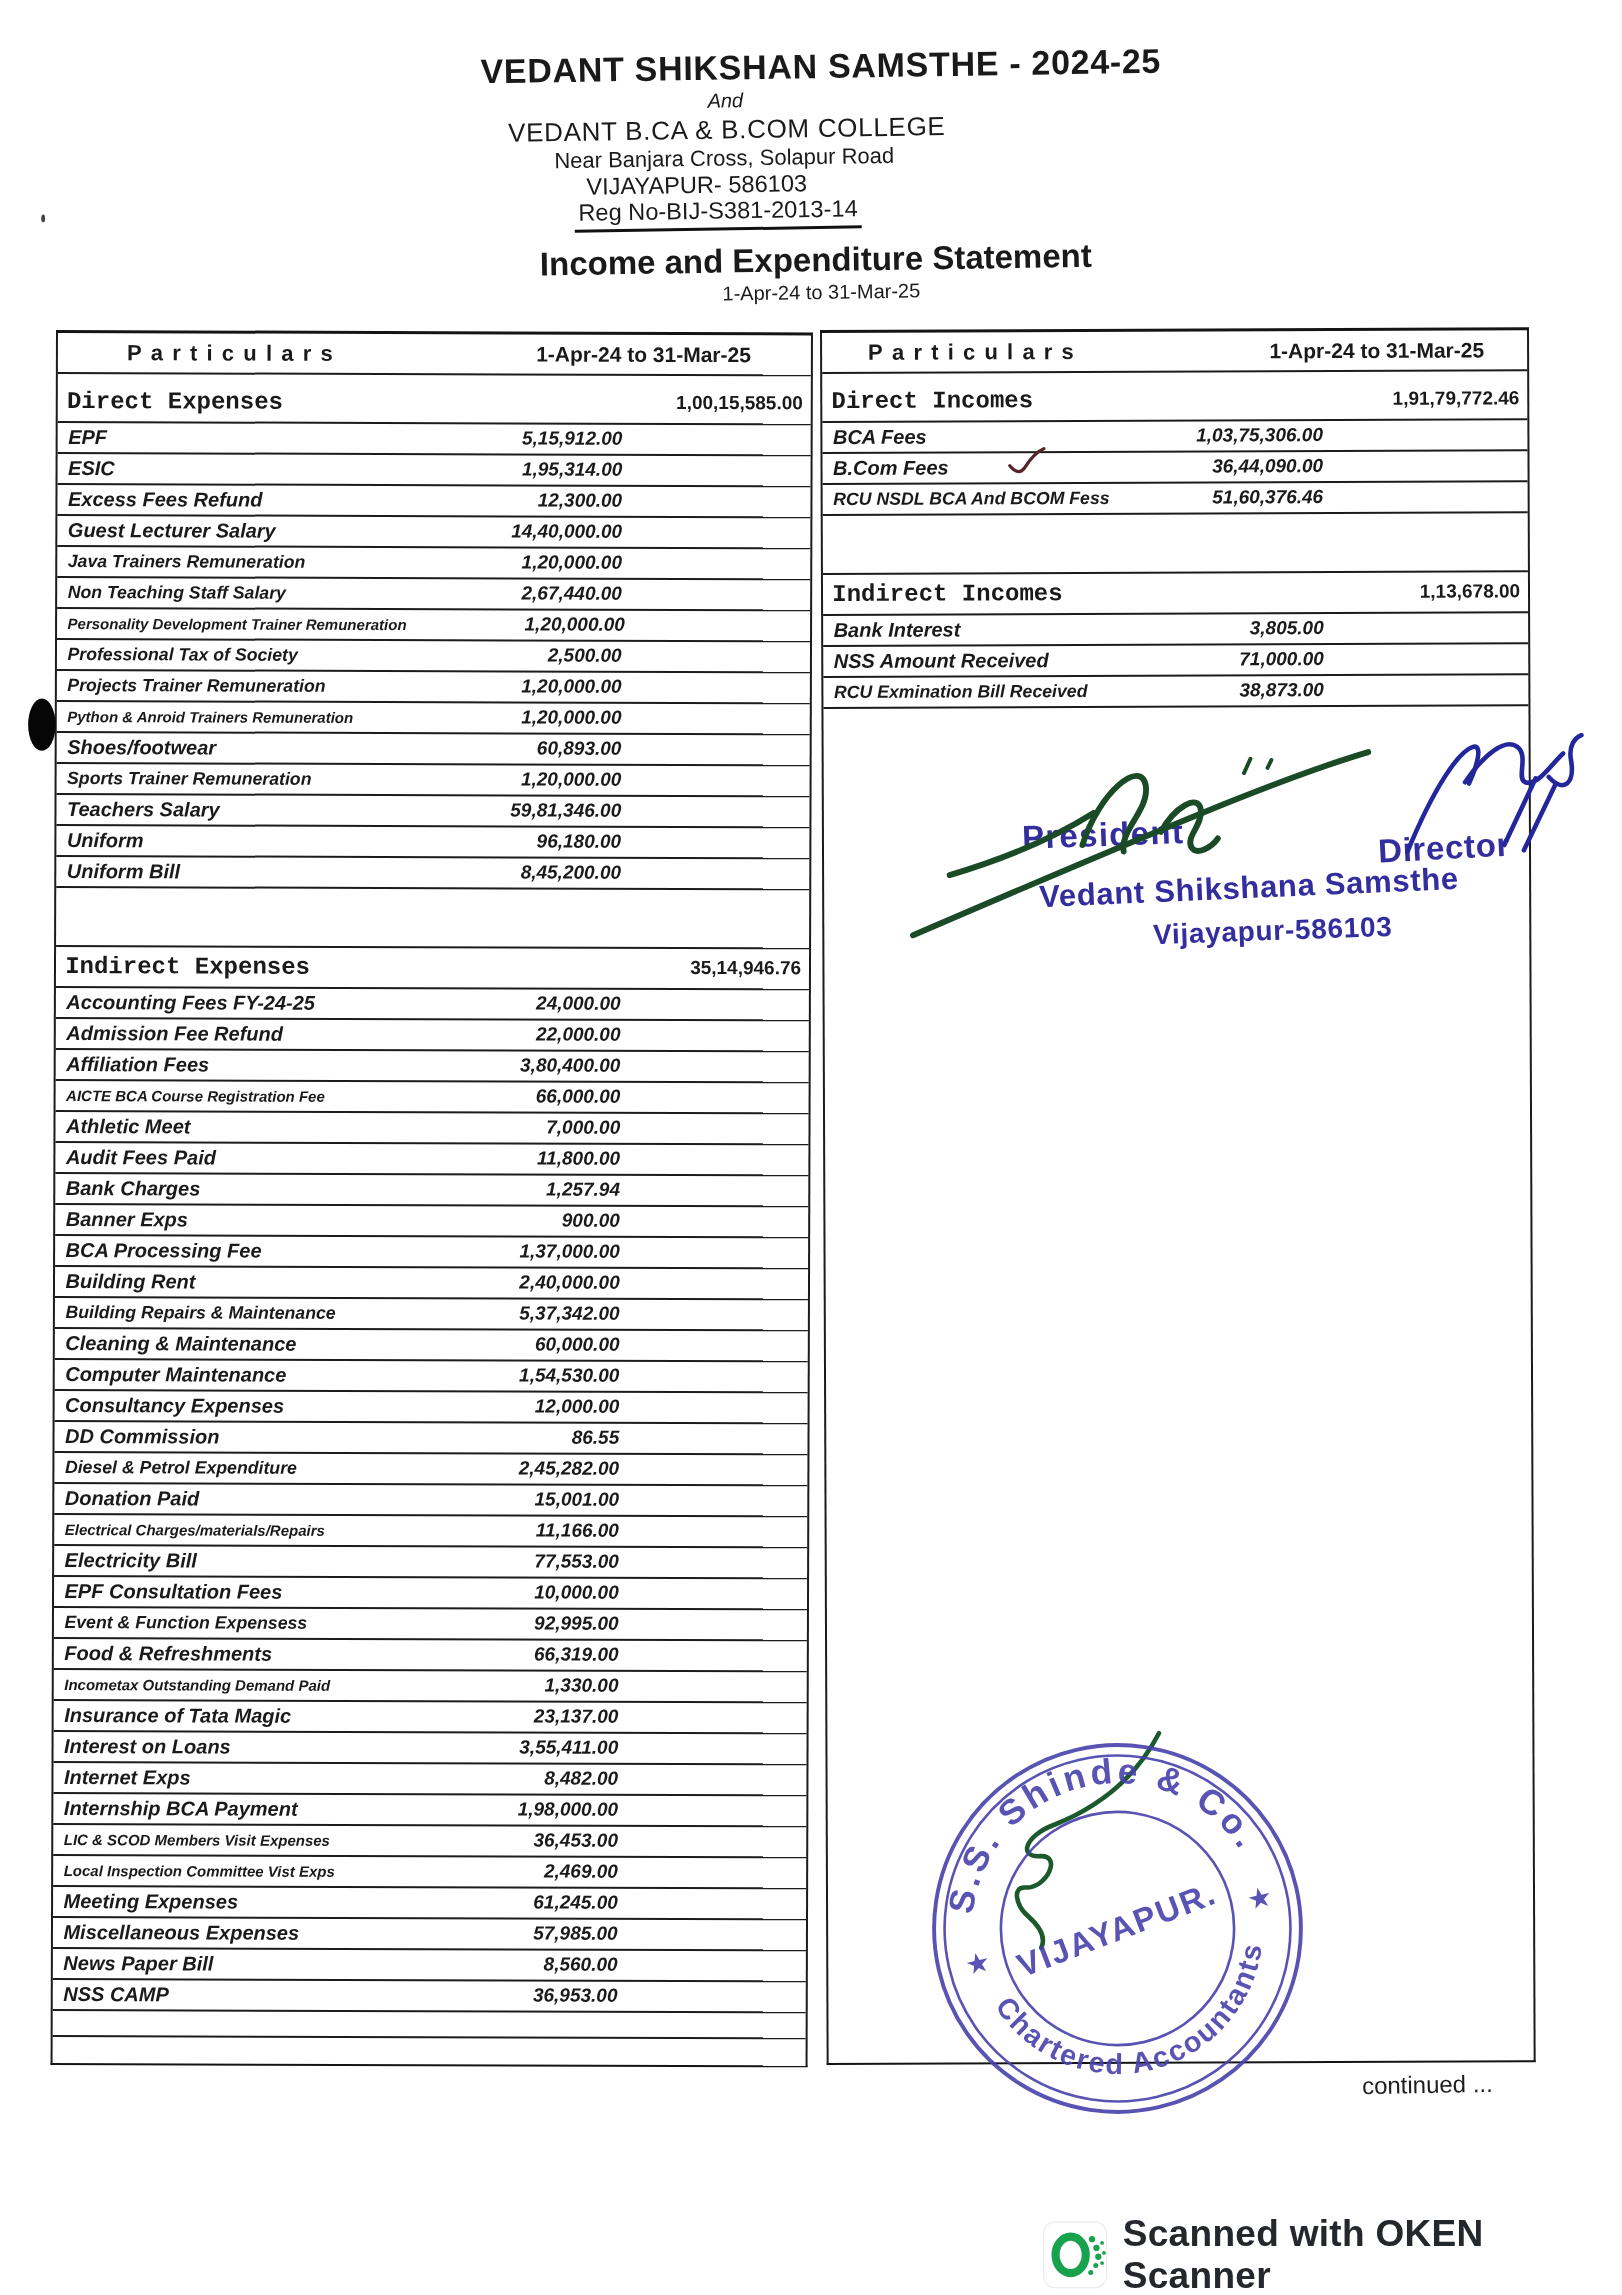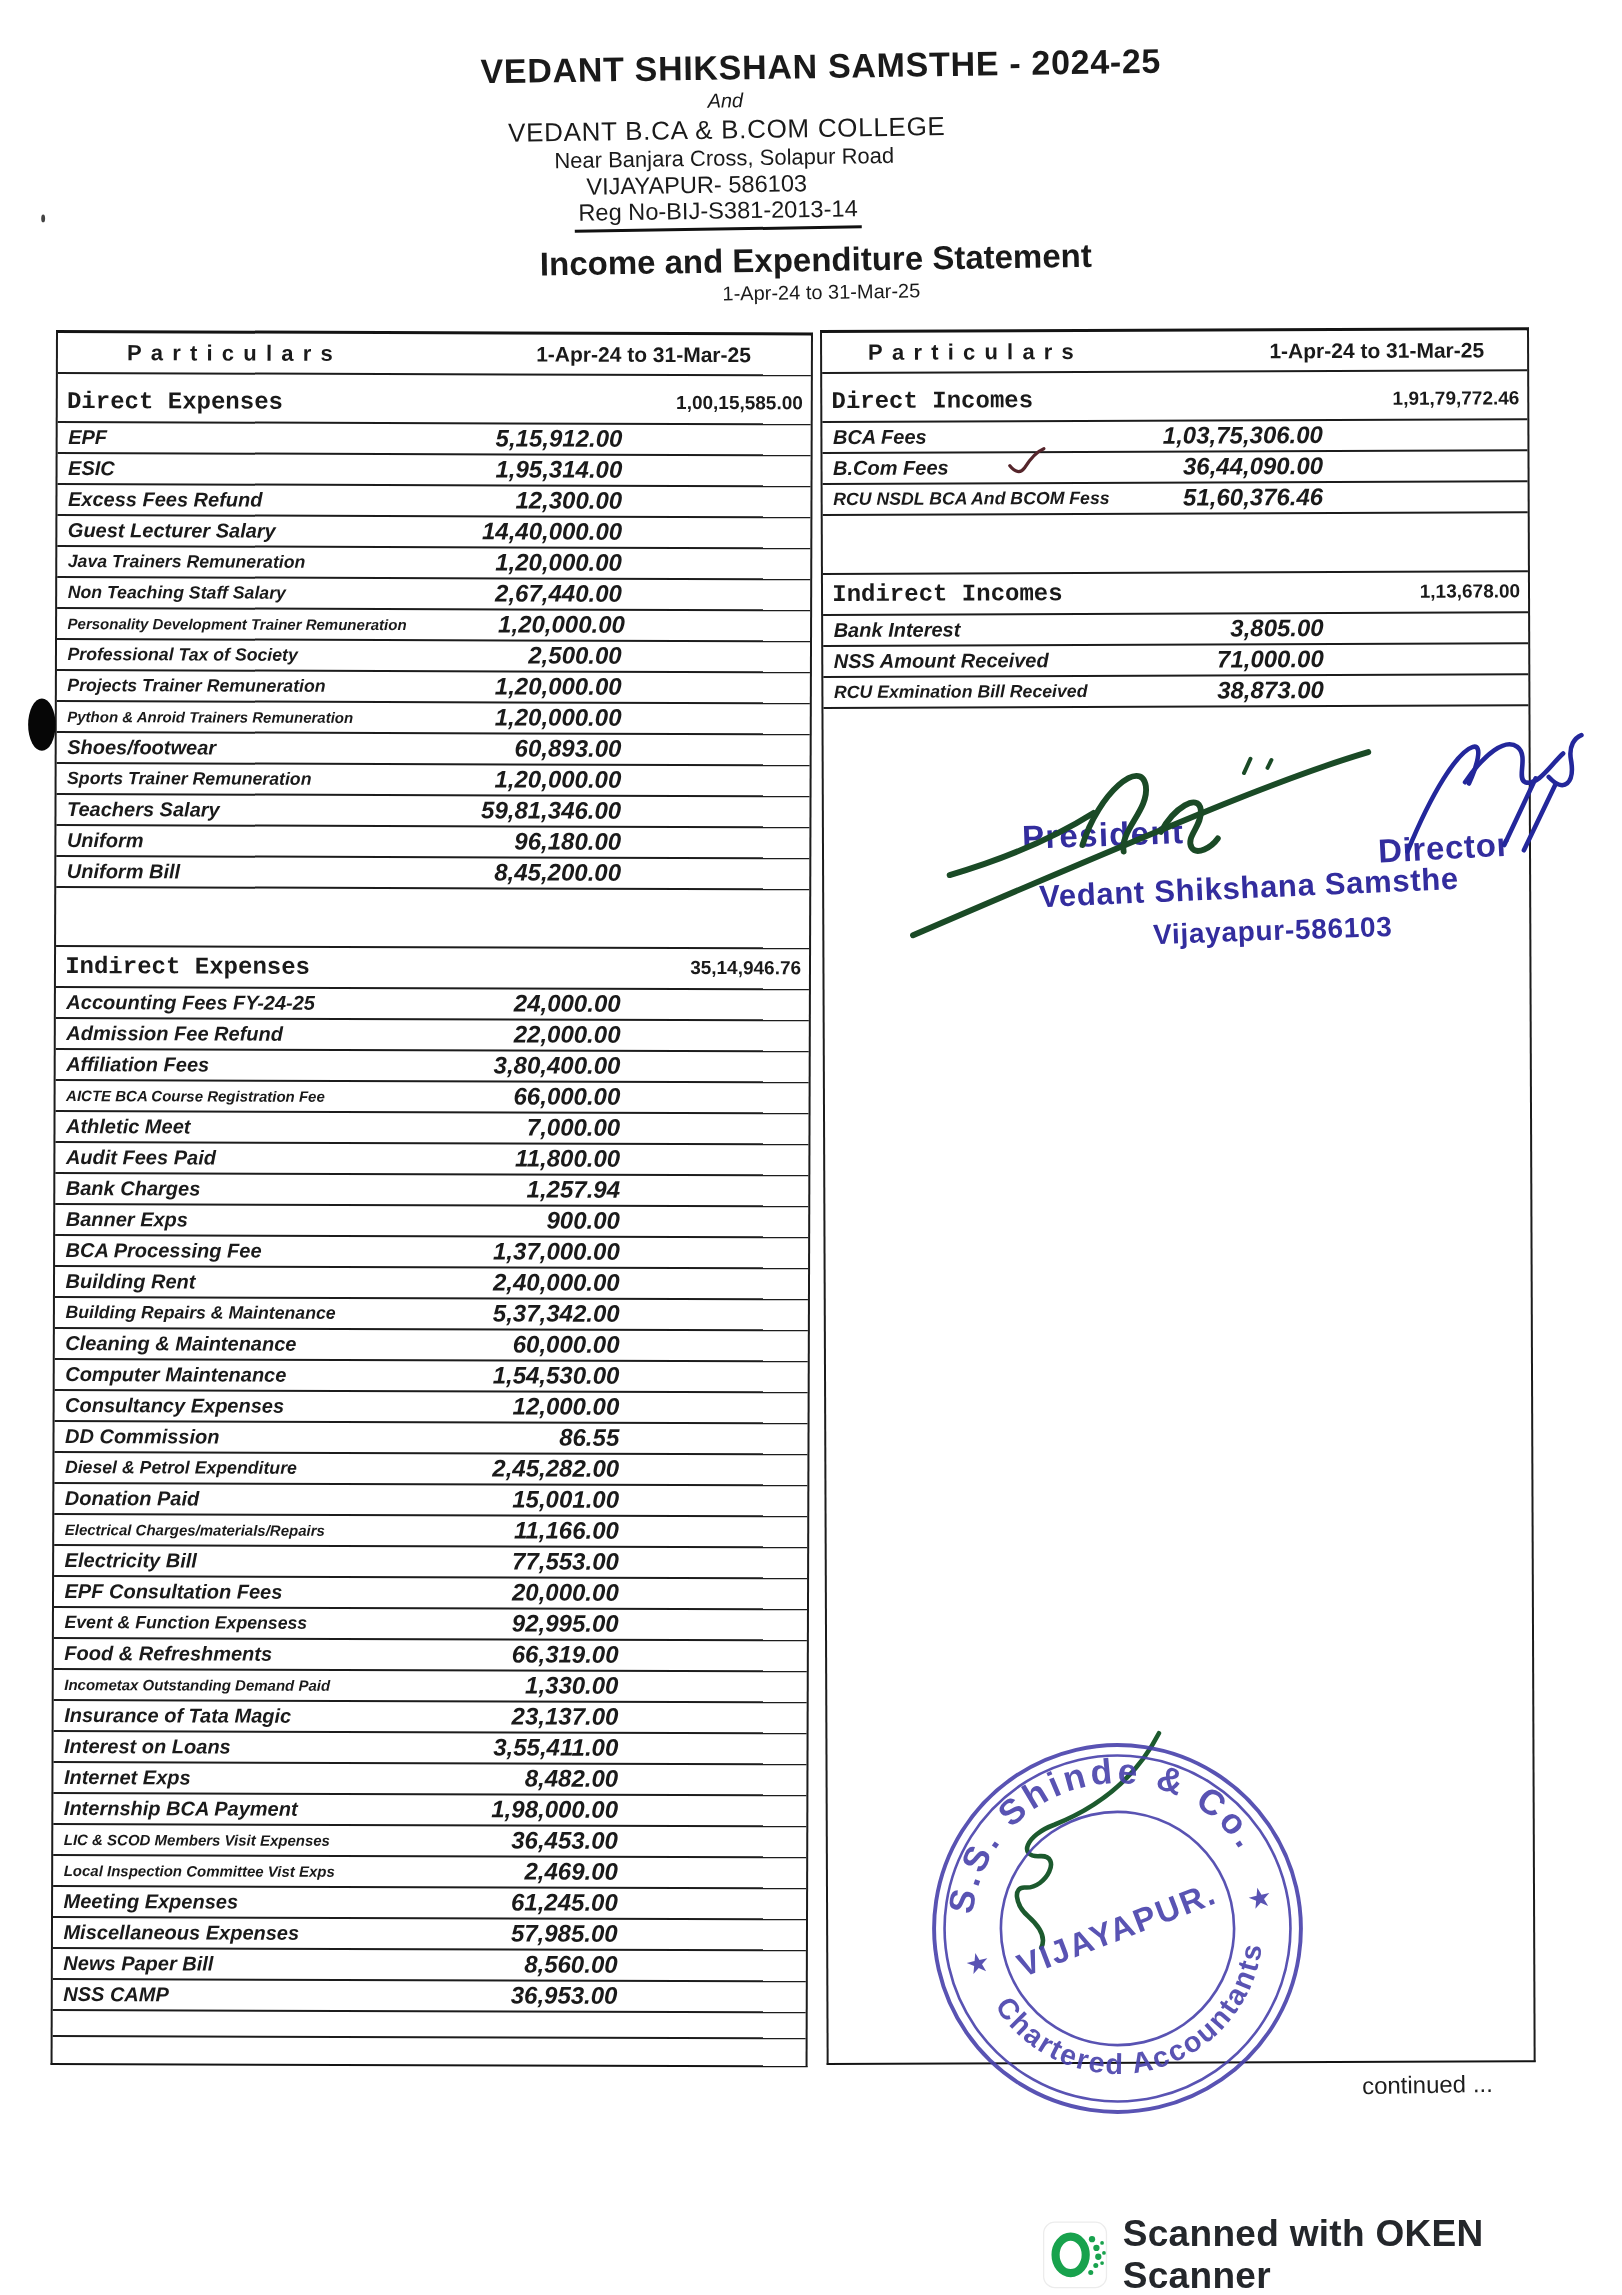--- a/index.html
+++ b/index.html
@@ -53,21 +53,21 @@
   .spacer{height:7.9px;}
   .section-row{display:flex;justify-content:space-between;align-items:center;height:41px;
     border-bottom:2px solid var(--line);padding:0 7.9px 0 9.2px;}
   .sec-name{font-weight:bold;font-size:24px;font-family:Liberation Mono, monospace;}
   .sec-total{font-weight:bold;font-size:19px;font-variant-numeric:tabular-nums;}
   .item-row{display:flex;align-items:center;height:31px;border-bottom:2px solid var(--line);
     font-style:italic;font-weight:600;}
   .item-row .lab{padding-left:10.5px;white-space:nowrap;font-size:20px;}
   .item-row .lab.s{font-size:17.7px;}
   .item-row .lab.xs{font-size:15px;}
-  .item-row .amt{text-align:right;font-size:24px;font-variant-numeric:tabular-nums;}
+  .item-row .amt{text-align:right;font-size:19px;font-variant-numeric:tabular-nums;}
   #left-table .lab{flex:0 0 46%;}
   #left-table .amt{flex:0 0 29%;}
   #right-table .lab{flex:0 0 42%;}
   #right-table .amt{flex:0 0 29%;}
   .gap-row{height:59px;border-bottom:2px solid var(--line);}
   .end-row{height:26px;border-bottom:2px solid var(--line);margin-bottom:11.8px;}
 
   
   .blue-text{position:absolute;color:var(--stamp-blue);font-weight:bold;white-space:nowrap;}
   .president-label{left:1022px;top:816px;font-size:33px;letter-spacing:1.3px;transform:rotate(-2deg);}
@@ -247,21 +247,21 @@
         <div class="item-row">
           <span class="lab xs">Electrical Charges/materials/Repairs</span>
           <span class="amt">11,166.00</span>
         </div>
         <div class="item-row">
           <span class="lab">Electricity Bill</span>
           <span class="amt">77,553.00</span>
         </div>
         <div class="item-row">
           <span class="lab">EPF Consultation Fees</span>
-          <span class="amt">20,000.00</span>
+          <span class="amt">10,000.00</span>
         </div>
         <div class="item-row">
           <span class="lab s">Event &amp; Function Expensess</span>
           <span class="amt">92,995.00</span>
         </div>
         <div class="item-row">
           <span class="lab">Food &amp; Refreshments</span>
           <span class="amt">66,319.00</span>
         </div>
         <div class="item-row">

